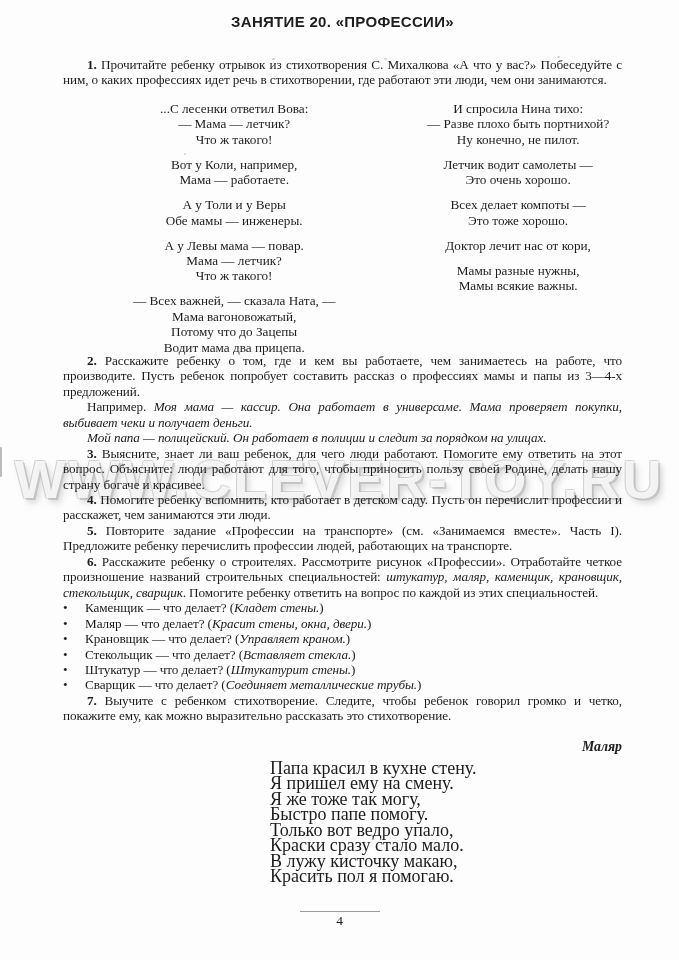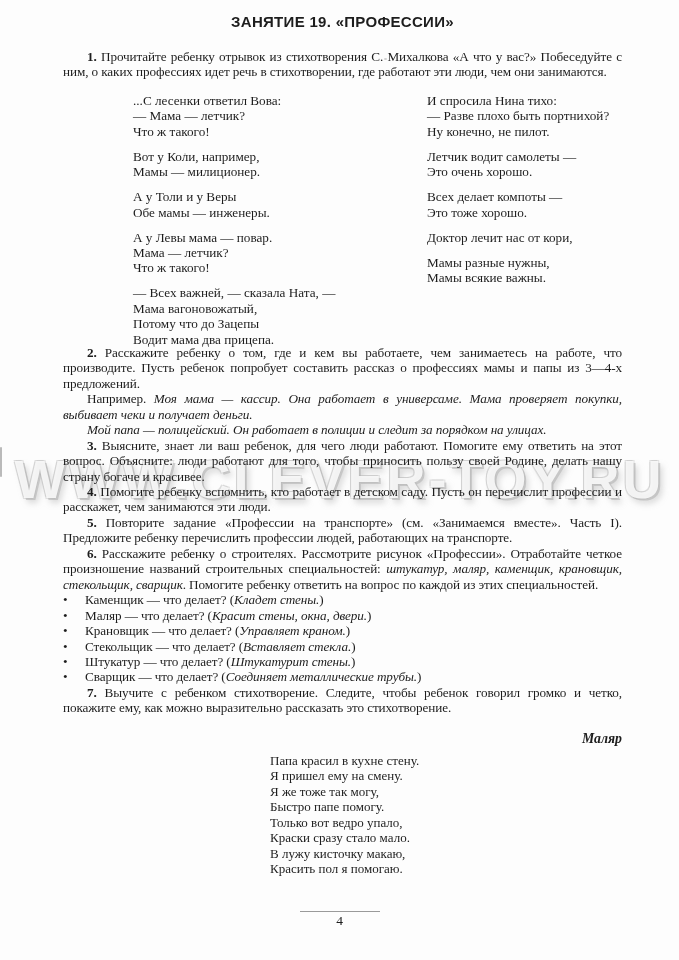--- a/index.html
+++ b/index.html
@@ -26,28 +26,29 @@
   }
   .para{
     margin:0;
     font-size:13.2px;
     line-height:15.45px;
     letter-spacing:-0.1px;
     text-align:justify;
     text-indent:24px;
   }
   .para b{font-weight:700;}
-  .first-para{margin-top:19px;}
+  .first-para{margin-top:27px;}
   
   .poem1{
     position:relative;
     height:252px;
     margin-top:13px;
     font-size:13.2px;
     line-height:15.45px;
+    text-align:center;
   }
   .pcol{position:absolute;top:0;}
   .pcol-left{left:70px;}
   .pcol-right{left:364px;}
   .stanza{margin:0 0 9.5px 0;}
   .pline{white-space:nowrap;}
   
   .bullet-row{
     display:flex;
     font-size:13.2px;
@@ -59,21 +60,21 @@
   .poem2-title{
     font-weight:700;
     font-style:italic;
     font-size:13.8px;
     text-align:right;
     margin-top:15px;
     line-height:16px;
   }
   .poem2{
     margin:6px 0 0 207px;
-    font-size:13px;
+    font-size:18px;
     line-height:15.45px;
   }
   
   .watermark{
     position:absolute;
     z-index:0;
     top:448px;left:-6px;right:-6px;
     text-align:center;
     font-family:"Liberation Sans", sans-serif;
     font-weight:700;
@@ -126,34 +127,34 @@
 
   <div class="watermark">WWW.CLEVER-TOY.RU</div>
   <span class="speck speck1"></span>
   <span class="speck speck2"></span>
   <span class="speck speck3"></span>
   <span class="speck speck4"></span>
   <span class="edge-mark"></span>
 
   <div class="content">
 
-    <div class="page-title">ЗАНЯТИЕ 19. «ПРОФЕССИИ»</div>
+    <div class="page-title">ЗАНЯТИЕ 20. «ПРОФЕССИИ»</div>
 
     <p class="para first-para"><b>1.</b><span> Прочитайте ребенку отрывок из стихотворения С. Михалкова «А что у вас?» Побеседуйте с ним, о каких профессиях идет речь в стихотворении, где работают эти люди, чем они занимаются.</span></p>
 
     <div class="poem1">
       <div class="pcol pcol-left">
         <div class="stanza">
           <div class="pline">...С лесенки ответил Вова:</div>
           <div class="pline">— Мама — летчик?</div>
           <div class="pline">Что ж такого!</div>
         </div>
         <div class="stanza">
           <div class="pline">Вот у Коли, например,</div>
-          <div class="pline">Мамы — милиционер.</div>
+          <div class="pline">Мама — работаете.</div>
         </div>
         <div class="stanza">
           <div class="pline">А у Толи и у Веры</div>
           <div class="pline">Обе мамы — инженеры.</div>
         </div>
         <div class="stanza">
           <div class="pline">А у Левы мама — повар.</div>
           <div class="pline">Мама — летчик?</div>
           <div class="pline">Что ж такого!</div>
         </div>

